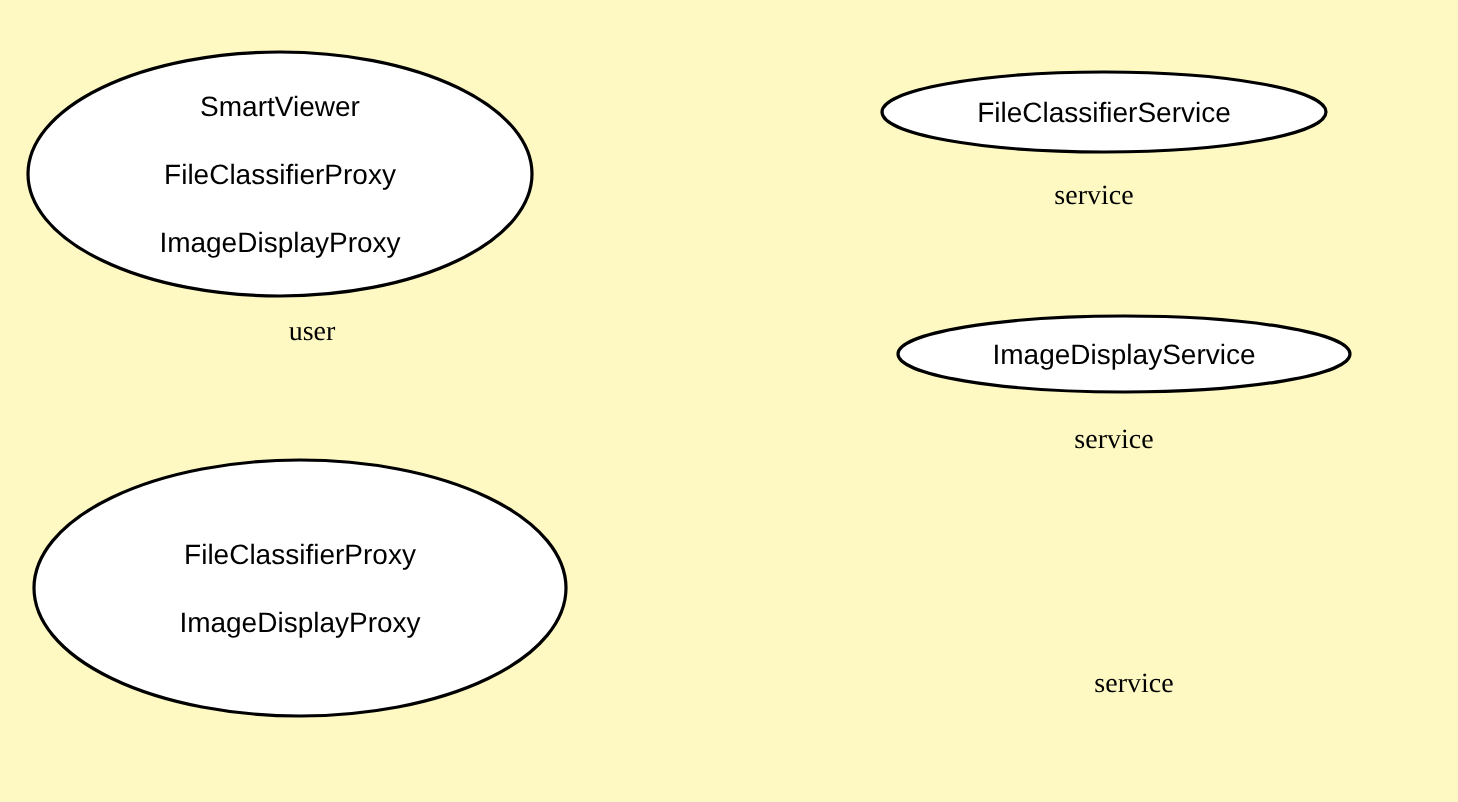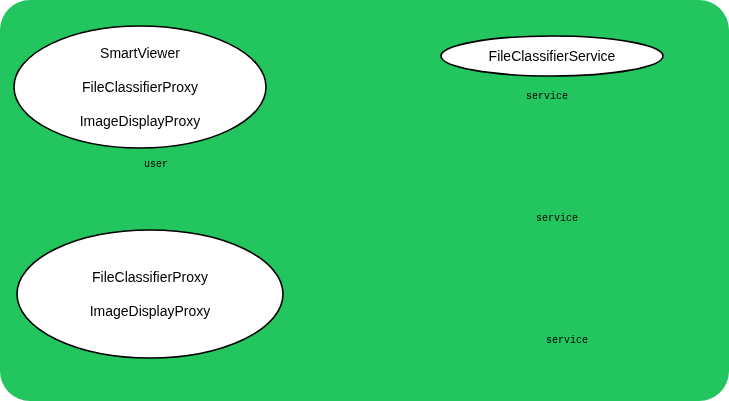--- a/index.html
+++ b/index.html
@@ -55,33 +55,33 @@
   }
   
   .lines-3 .node-line {
     margin: 10px 0;
   }
   .lines-1 .node-line {
     margin: 16px;
   }
   .caption {
     position: absolute;
-    font-family: Liberation Mono, monospace;
-    font-size: 10px;
+    font-family: Liberation Serif, serif;
+    font-size: 14px;
     line-height: 1;
     color: #000000;
     white-space: nowrap;
     text-align: center;
     transform: translateX(-50%);
   }
 </style>
 </head>
 <body>
 
-<div id="canvas" style="background: #22c55e; border-radius: 30px;">
+<div id="canvas" style="background: #fef9c3;">
 
 <div class="node" style="left: 13px; top: 25px; width: 254px; height: 124px;">
       <svg class="node-svg" width="254" height="124">
         <ellipse cx="127" cy="62" rx="126" ry="61" stroke="#000000"></ellipse>
       </svg>
       <div class="node-lines lines-3">
         <div class="node-line">SmartViewer</div>
         <div class="node-line">FileClassifierProxy</div>
         <div class="node-line">ImageDisplayProxy</div>
       </div>
@@ -98,15 +98,23 @@
     </div>
     <div class="node" style="left: 440px; top: 35px; width: 224px; height: 42px;">
       <svg class="node-svg" width="224" height="42">
         <ellipse cx="112" cy="21" rx="111" ry="20" stroke="#000000"></ellipse>
       </svg>
       <div class="node-lines lines-1">
         <div class="node-line">FileClassifierService</div>
       </div>
     </div>
     <div class="caption" style="left: 547px; top: 92px;">service</div>
+    <div class="node" style="left: 448px; top: 157px; width: 228px; height: 40px;">
+      <svg class="node-svg" width="228" height="40">
+        <ellipse cx="114" cy="20" rx="113" ry="19" stroke="#000000"></ellipse>
+      </svg>
+      <div class="node-lines lines-1">
+        <div class="node-line">ImageDisplayService</div>
+      </div>
+    </div>
     <div class="caption" style="left: 557px; top: 214px;">service</div>
     <div class="caption" style="left: 567px; top: 336px;">service</div>
   </div>
 
 </body></html>

